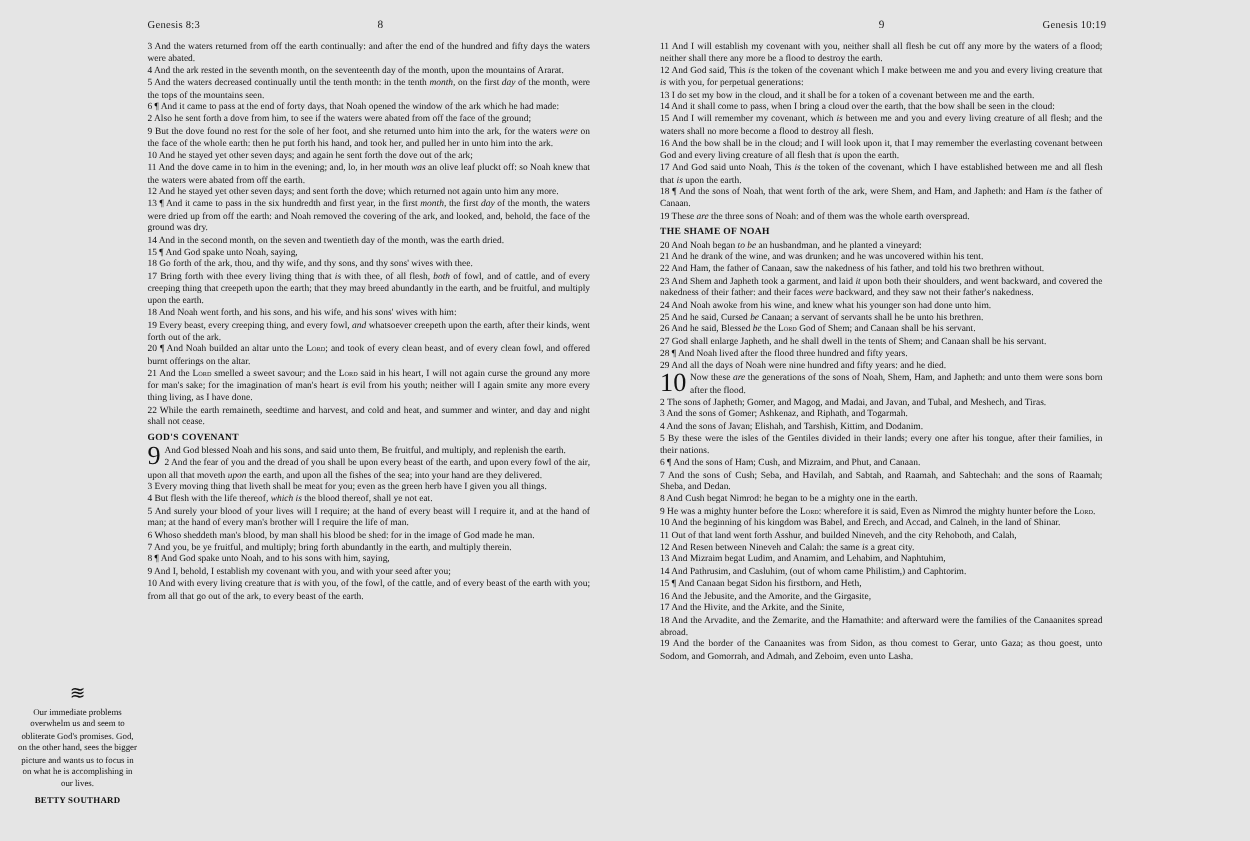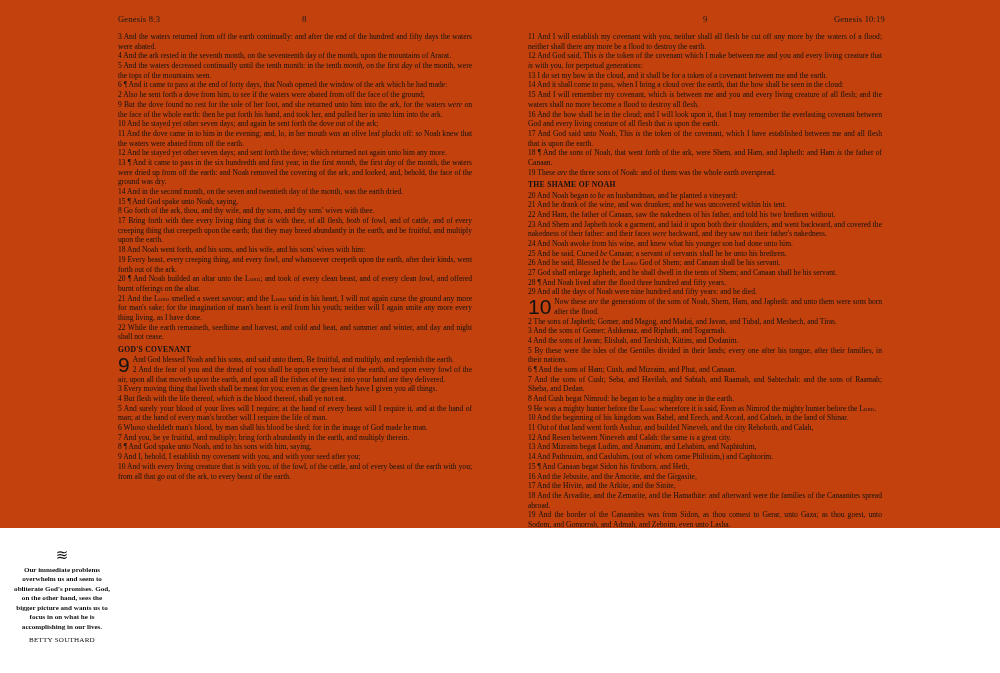--- a/index.html
+++ b/index.html
@@ -10,22 +10,22 @@
   body {
     width: 1000px;
     height: 673px;
     overflow: hidden;
     font-family: "Liberation Serif", serif;
     color: #111111;
   }
   .page {
     position: relative;
     width: 1000px;
-    height: 528px;
-    background: #c2410c;
+    height: 673px;
+    background: #e5e5e5;
   }
   
   .runhead {
     position: absolute;
     top: 14px;
     font-size: 8.5px;
     font-family: "Liberation Serif", serif;
     color: #1a1a1a;
     letter-spacing: 0.2px;
   }
@@ -62,21 +62,21 @@
     letter-spacing: 0.3px;
     margin-top: 3px;
     margin-bottom: 0.5px;
     text-align: left;
   }
 
   
   .chapstart { position: relative; }
   .dropcap {
     float: left;
-    font-family: Liberation Sans, sans-serif;
+    font-family: Liberation Serif, serif;
     font-size: 21px;
     line-height: 0.82;
     padding: 1px 3px 0 0;
     font-weight: normal;
   }
 
   
   .note {
     position: absolute;
     left: 14px;
@@ -90,27 +90,26 @@
     line-height: 1;
     color: #111;
     margin-bottom: 3px;
     display: block;
   }
   .note .note-text {
     font-size: 7.1px;
     line-height: 1.33;
     color: #111;
     display: block;
-    font-weight: bold;
   }
   .note .note-author {
     display: block;
     margin-top: 4px;
     font-size: 7.1px;
-    font-weight: normal;
+    font-weight: bold;
     letter-spacing: 0.2px;
     color: #111;
   }
 </style>
 </head>
 <body>
 
 <div class="page">
 
   <div class="runhead left-ref">Genesis 8:3</div>
@@ -125,21 +124,21 @@
         <p>5 And the waters decreased continually until the tenth month: in the tenth <i>month,</i> on the first <i>day</i> of the month, were the tops of the mountains seen.</p>
         <p>6 ¶ And it came to pass at the end of forty days, that Noah opened the window of the ark which he had made:</p>
         <p>2 Also he sent forth a dove from him, to see if the waters were abated from off the face of the ground;</p>
         <p>9 But the dove found no rest for the sole of her foot, and she returned unto him into the ark, for the waters <i>were</i> on the face of the whole earth: then he put forth his hand, and took her, and pulled her in unto him into the ark.</p>
         <p>10 And he stayed yet other seven days; and again he sent forth the dove out of the ark;</p>
         <p>11 And the dove came in to him in the evening; and, lo, in her mouth <i>was</i> an olive leaf pluckt off: so Noah knew that the waters were abated from off the earth.</p>
         <p>12 And he stayed yet other seven days; and sent forth the dove; which returned not again unto him any more.</p>
         <p>13 ¶ And it came to pass in the six hundredth and first year, in the first <i>month,</i> the first <i>day</i> of the month, the waters were dried up from off the earth: and Noah removed the covering of the ark, and looked, and, behold, the face of the ground was dry.</p>
         <p>14 And in the second month, on the seven and twentieth day of the month, was the earth dried.</p>
         <p>15 ¶ And God spake unto Noah, saying,</p>
-        <p>8 Go forth of the ark, thou, and thy wife, and thy sons, and thy sons' wives with thee.</p>
+        <p>18 Go forth of the ark, thou, and thy wife, and thy sons, and thy sons' wives with thee.</p>
         <p>17 Bring forth with thee every living thing that <i>is</i> with thee, of all flesh, <i>both</i> of fowl, and of cattle, and of every creeping thing that creepeth upon the earth; that they may breed abundantly in the earth, and be fruitful, and multiply upon the earth.</p>
         <p>18 And Noah went forth, and his sons, and his wife, and his sons' wives with him:</p>
         <p>19 Every beast, every creeping thing, and every fowl, <i>and</i> whatsoever creepeth upon the earth, after their kinds, went forth out of the ark.</p>
         <p>20 ¶ And Noah builded an altar unto the <span class="sc">Lord</span>; and took of every clean beast, and of every clean fowl, and offered burnt offerings on the altar.</p>
         <p>21 And the <span class="sc">Lord</span> smelled a sweet savour; and the <span class="sc">Lord</span> said in his heart, I will not again curse the ground any more for man's sake; for the imagination of man's heart <i>is</i> evil from his youth; neither will I again smite any more every thing living, as I have done.</p>
         <p>22 While the earth remaineth, seedtime and harvest, and cold and heat, and summer and winter, and day and night shall not cease.</p>
       </div>
     <div class="subhead">GOD'S COVENANT</div>
     <div class="chapstart">
       <span class="dropcap">9</span>

